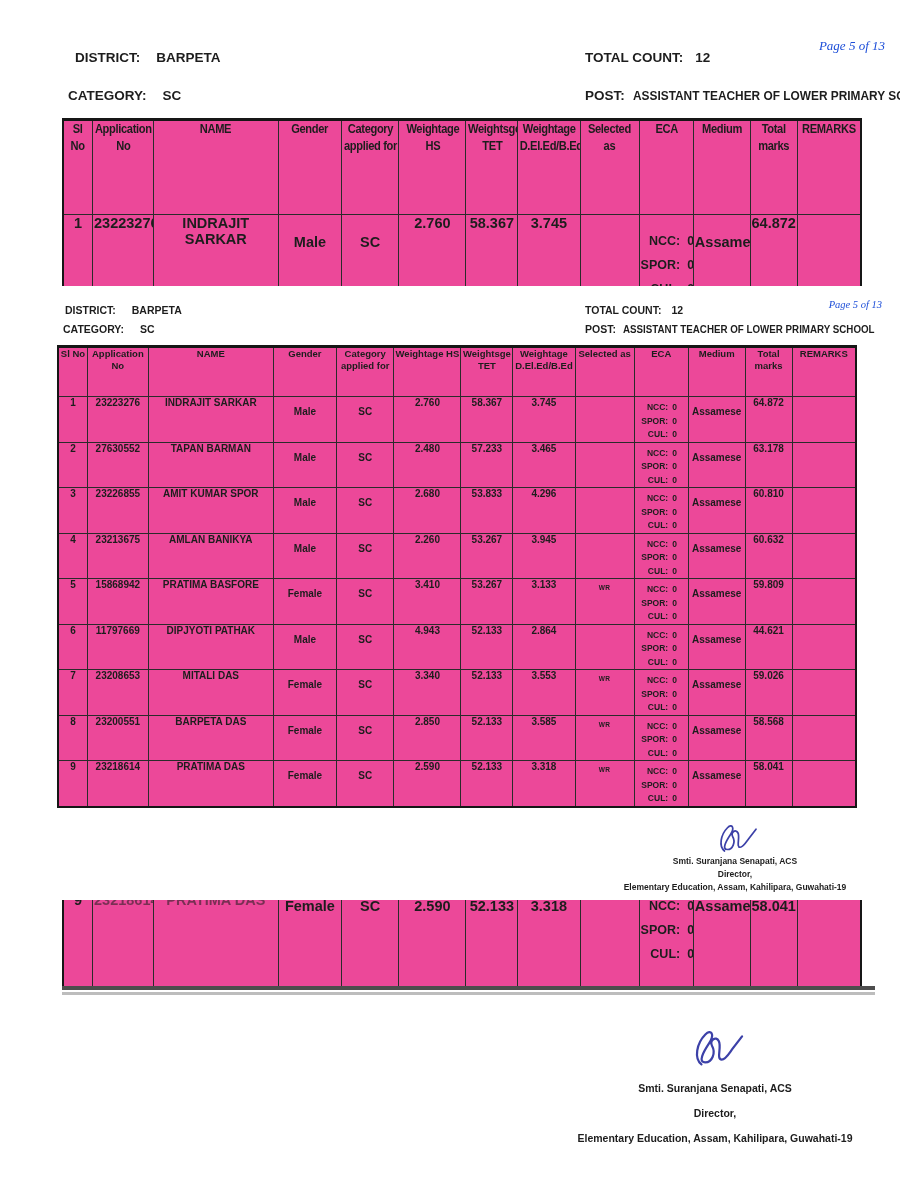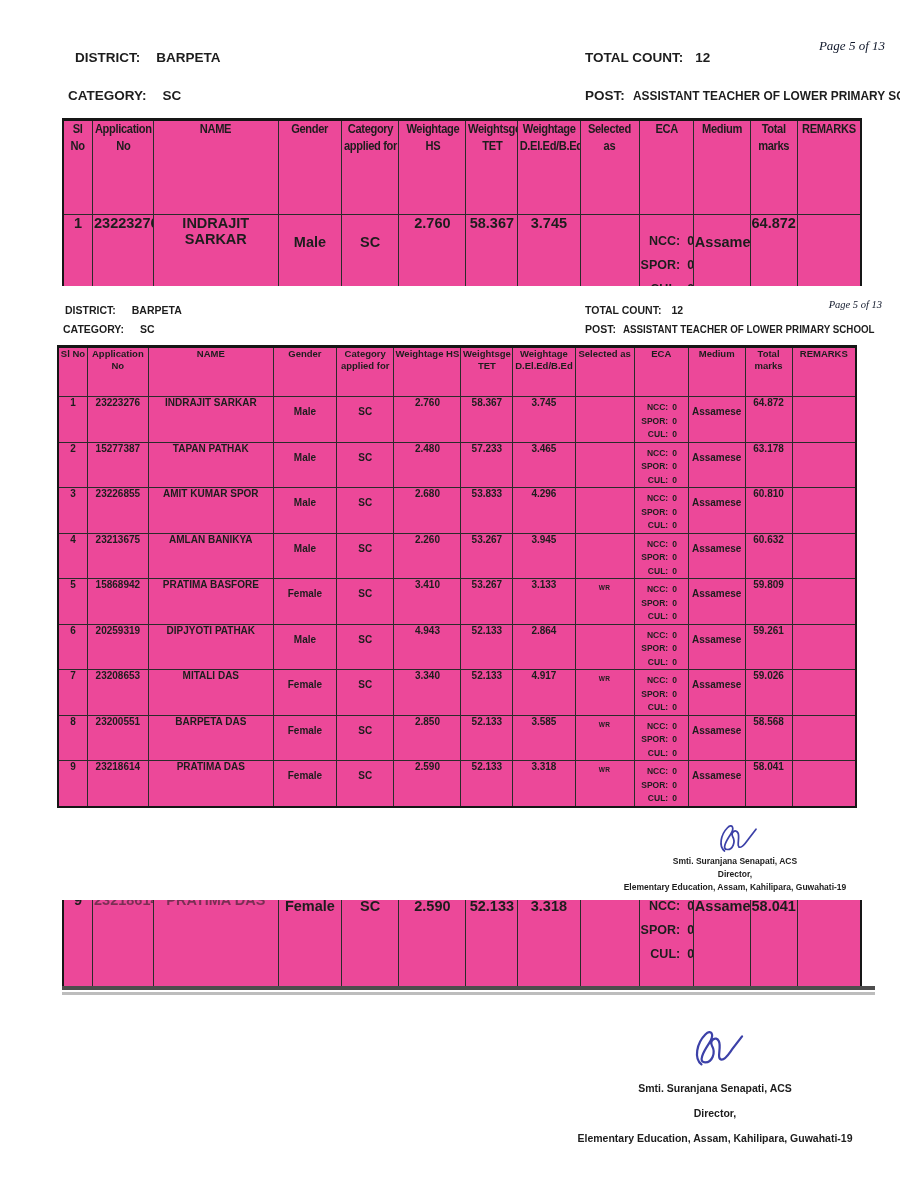--- a/index.html
+++ b/index.html
@@ -4,21 +4,21 @@
 <style>
   html,body{margin:0;padding:0;background:#e8e8e8;}
   .page{position:relative;width:900px;height:1200px;background:#ffffff;overflow:hidden;
         font-family:"Liberation Sans",sans-serif;color:#1d1d1d;}
   .abs{position:absolute;}
   
   .hline{white-space:nowrap;font-weight:700;}
   .hline .lbl{margin-right:16px;}
   .t-size{font-size:13.5px;}
   .m-size{font-size:10.5px;}
-  .pgmark{font-family:"Liberation Serif",serif;font-style:italic;color:#0f172a;}
+  .pgmark{font-family:"Liberation Serif",serif;font-style:italic;color:#1d4ed8;}
   .condensed{display:inline-block;transform:scaleX(.88);transform-origin:0 50%;white-space:nowrap;}
   
   table.rt{border-collapse:collapse;table-layout:fixed;width:800px;background:#ec4899;}
   table.rt,table.rt td,table.rt th{border:1.5px solid #2b2b2b;}
   table.rt{border:2px solid #161616;border-top-width:3px;}
   table.rt th,table.rt td{vertical-align:top;text-align:center;overflow:hidden;padding:0 1px;}
   col.c0{width:3.7%}col.c1{width:7.6%}col.c2{width:15.7%}col.c3{width:7.9%}col.c4{width:7.2%}
   col.c5{width:8.4%}col.c6{width:6.5%}col.c7{width:7.8%}col.c8{width:7.4%}col.c9{width:6.8%}
   col.c10{width:7.1%}col.c11{width:5.9%}col.c12{width:8.0%}
   
@@ -219,22 +219,22 @@
                 <span class="v">0</span>
         </span>
       </td>
       <td class="vpad">Assamese</td>
       <td>64.872</td>
       <td></td>
     </tr>
 
     <tr>
       <td>2</td>
-      <td>15277387</td>
-      <td>TAPAN PATHAK</td>
+      <td>27630552</td>
+      <td>TAPAN BARMAN</td>
       <td class="vpad">Male</td>
       <td class="vpad">SC</td>
       <td>2.480</td>
       <td>57.233</td>
       <td>3.465</td>
       <td class="wr"></td>
       <td class="eca-td">
         <span class="eca">
           <span class="l">NCC:</span>
                 <span class="v">0</span>
@@ -319,52 +319,52 @@
                 <span class="v">0</span>
         </span>
       </td>
       <td class="vpad">Assamese</td>
       <td>59.809</td>
       <td></td>
     </tr>
 
     <tr>
       <td>6</td>
-      <td>20259319</td>
+      <td>11797669</td>
       <td>DIPJYOTI PATHAK</td>
       <td class="vpad">Male</td>
       <td class="vpad">SC</td>
       <td>4.943</td>
       <td>52.133</td>
       <td>2.864</td>
       <td class="wr"></td>
       <td class="eca-td">
         <span class="eca">
           <span class="l">NCC:</span>
                 <span class="v">0</span>
           <span class="l">SPOR:</span>
                 <span class="v">0</span>
           <span class="l">CUL:</span>
                 <span class="v">0</span>
         </span>
       </td>
       <td class="vpad">Assamese</td>
-      <td>59.261</td>
+      <td>44.621</td>
       <td></td>
     </tr>
 
     <tr>
       <td>7</td>
       <td>23208653</td>
       <td>MITALI DAS</td>
       <td class="vpad">Female</td>
       <td class="vpad">SC</td>
       <td>3.340</td>
       <td>52.133</td>
-      <td>4.917</td>
+      <td>3.553</td>
       <td class="wr">WR</td>
       <td class="eca-td">
         <span class="eca">
           <span class="l">NCC:</span>
                 <span class="v">0</span>
           <span class="l">SPOR:</span>
                 <span class="v">0</span>
           <span class="l">CUL:</span>
                 <span class="v">0</span>
         </span>

